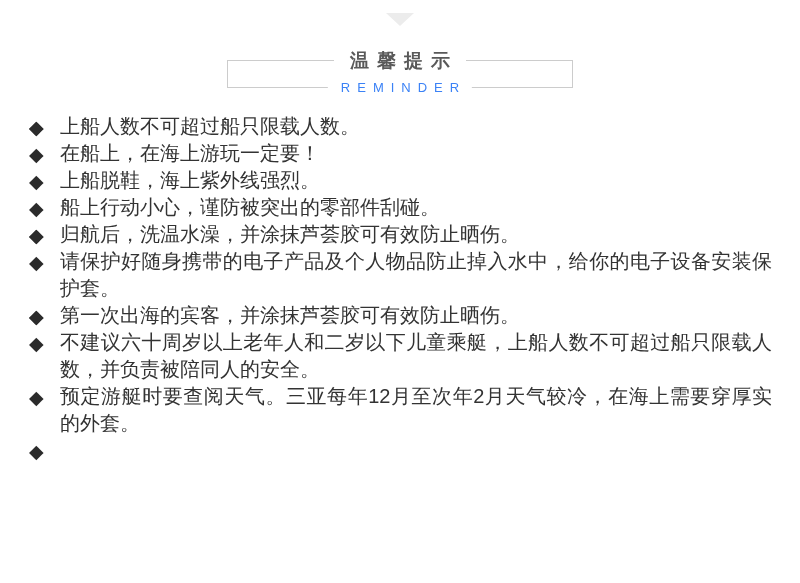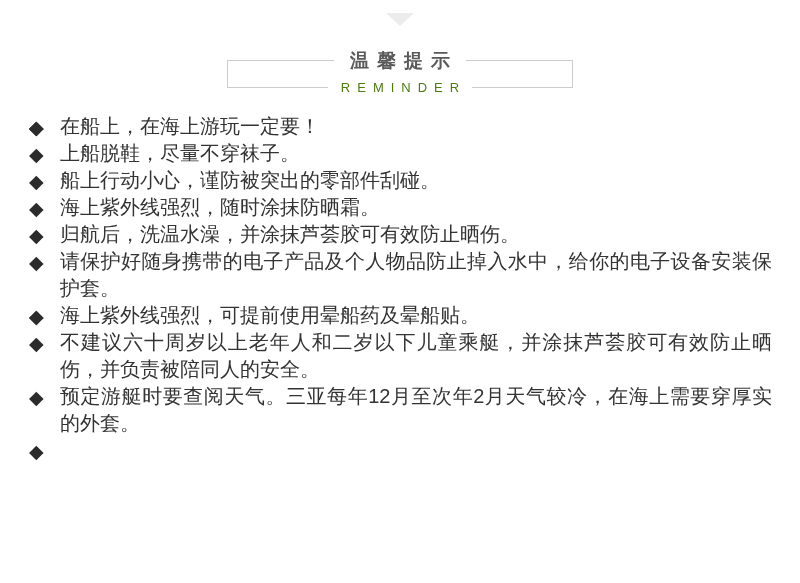--- a/index.html
+++ b/index.html
@@ -55,21 +55,21 @@
   .page-subtitle {
     position: absolute;
     bottom: -7px;
     left: 50%;
     transform: translateX(-50%);
     background: #ffffff;
     padding: 0 6px 0 13px;
     font-size: 13px;
     line-height: 13px;
     letter-spacing: 7px;
-    color: #4d7c0f;
+    color: #3b82f6;
     white-space: nowrap;
   }
   
   .tips-list {
     list-style: none;
     margin: 0;
     padding: 25px 28px 0 29px;
   }
   .tip {
     position: relative;
@@ -95,27 +95,27 @@
 
   <div class="triangle-down"></div>
 
   <div class="header-frame">
     <h1 class="page-title">温馨提示</h1>
     <div class="page-subtitle">REMINDER</div>
   </div>
 
   <ul class="tips-list">
     <li class="tip"><span class="bullet-icon">◆</span></li>
+    <li class="tip"><span class="bullet-icon">◆</span><span class="tip-text">上船人数不可超过船只限载人数。</span></li>
+    <li class="tip"><span class="bullet-icon">◆</span><span class="tip-text">在船上，在海上游玩一定要！</span></li>
+    <li class="tip"><span class="bullet-icon">◆</span><span class="tip-text">上船脱鞋，海上紫外线强烈。</span></li>
+    <li class="tip"><span class="bullet-icon">◆</span><span class="tip-text">船上行动小心，谨防被突出的零部件刮碰。</span></li>
     <li class="tip"><span class="bullet-icon">◆</span></li>
-    <li class="tip"><span class="bullet-icon">◆</span><span class="tip-text">在船上，在海上游玩一定要！</span></li>
-    <li class="tip"><span class="bullet-icon">◆</span><span class="tip-text">上船脱鞋，尽量不穿袜子。</span></li>
-    <li class="tip"><span class="bullet-icon">◆</span><span class="tip-text">船上行动小心，谨防被突出的零部件刮碰。</span></li>
-    <li class="tip"><span class="bullet-icon">◆</span><span class="tip-text">海上紫外线强烈，随时涂抹防晒霜。</span></li>
     <li class="tip"><span class="bullet-icon">◆</span><span class="tip-text">归航后，洗温水澡，并涂抹芦荟胶可有效防止晒伤。</span></li>
     <li class="tip"><span class="bullet-icon">◆</span><span class="tip-text">请保护好随身携带的电子产品及个人物品防止掉入水中，给你的电子设备安装保护套。</span></li>
     <li class="tip"><span class="bullet-icon">◆</span></li>
-    <li class="tip"><span class="bullet-icon">◆</span><span class="tip-text">海上紫外线强烈，可提前使用晕船药及晕船贴。</span></li>
-    <li class="tip"><span class="bullet-icon">◆</span><span class="tip-text">不建议六十周岁以上老年人和二岁以下儿童乘艇，并涂抹芦荟胶可有效防止晒伤，并负责被陪同人的安全。</span></li>
+    <li class="tip"><span class="bullet-icon">◆</span><span class="tip-text">第一次出海的宾客，并涂抹芦荟胶可有效防止晒伤。</span></li>
+    <li class="tip"><span class="bullet-icon">◆</span><span class="tip-text">不建议六十周岁以上老年人和二岁以下儿童乘艇，上船人数不可超过船只限载人数，并负责被陪同人的安全。</span></li>
     <li class="tip"><span class="bullet-icon">◆</span><span class="tip-text">预定游艇时要查阅天气。三亚每年12月至次年2月天气较冷，在海上需要穿厚实的外套。</span></li>
     <li class="tip"><span class="bullet-icon">◆</span></li>
   </ul>
 
 </div>
 
 </body></html>

